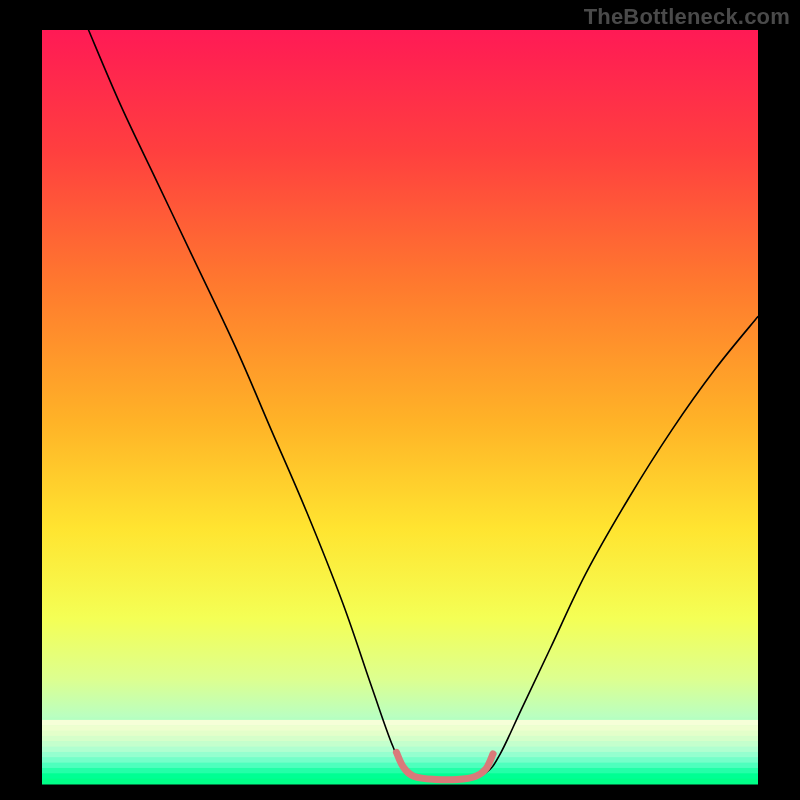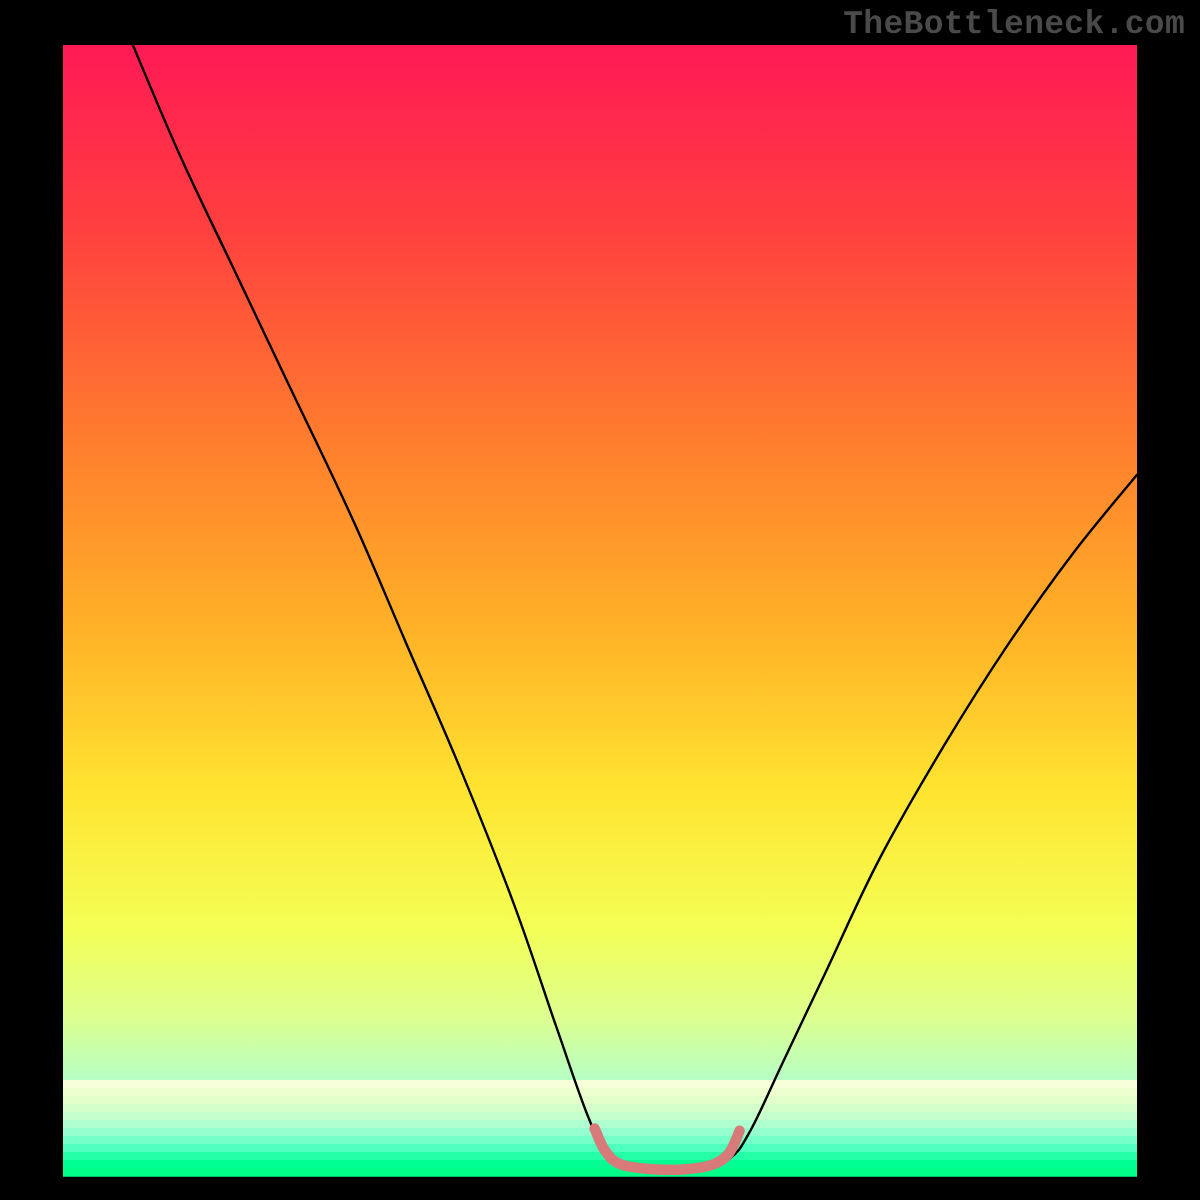--- a/index.html
+++ b/index.html
@@ -9,21 +9,20 @@
     height: 800px;
     background: #000;
     overflow: hidden;
     font-family: Arial, Helvetica, sans-serif;
   }
   .frame {
     position: relative;
     width: 800px;
     height: 800px;
     background: #000;
-    font-family: Liberation Mono, monospace;
   }
   .watermark {
     position: absolute;
     top: 4px;
     right: 10px;
     color: #4a4a4a;
     font-size: 22px;
     font-weight: 600;
     letter-spacing: 0.2px;
     z-index: 10;

